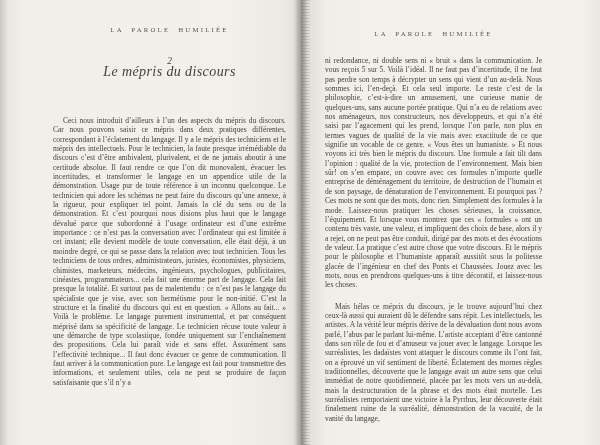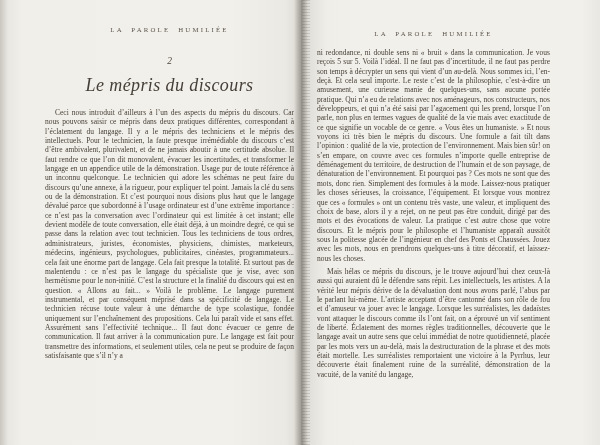--- a/index.html
+++ b/index.html
@@ -26,27 +26,27 @@
     background:repeating-linear-gradient(to bottom,rgba(70,64,56,.30) 0 1px,rgba(240,238,232,0) 1px 3px);
   }
   .running-header{
     position:absolute;text-align:center;font-size:6.8px;letter-spacing:2.2px;
     word-spacing:4px;color:#5b554d;white-space:nowrap;
   }
   .rh-left{top:26px;left:41px;width:257px;}
   .rh-right{top:30px;left:12px;width:241px;}
   .chapter-number{position:absolute;top:56px;left:41px;width:257px;text-align:center;
     font-style:italic;font-size:9.5px;color:#4c463f;}
-  .chapter-title{position:absolute;top:75px;left:41px;width:257px;text-align:center;
-    font-style:italic;font-size:18px;letter-spacing:.4px;color:#443f38;}
+  .chapter-title{position:absolute;top:64px;left:41px;width:257px;text-align:center;
+    font-style:italic;font-size:14px;letter-spacing:.4px;color:#443f38;}
   .body-block{position:absolute;}
   .bb-left{top:104px;left:41px;width:257px;}
   .bb-right{top:44px;left:12px;width:241px;}
   .body-block p{
-    margin:4px;font-size:7.5px;line-height:9.35px;text-align:justify;color:#474139;
+    margin:12px;font-size:7.5px;line-height:9.35px;text-align:justify;color:#474139;
   }
   .body-block p.indented{text-indent:10px;}
   .page-number{position:absolute;text-align:center;font-size:7.5px;color:#56514a;}
   .pn-left{top:408px;left:41px;width:257px;margin-top:39px;}
   .pn-right{top:414px;left:12px;width:241px;}
 </style>
 </head>
 <body>
 
 <div class="scan">

